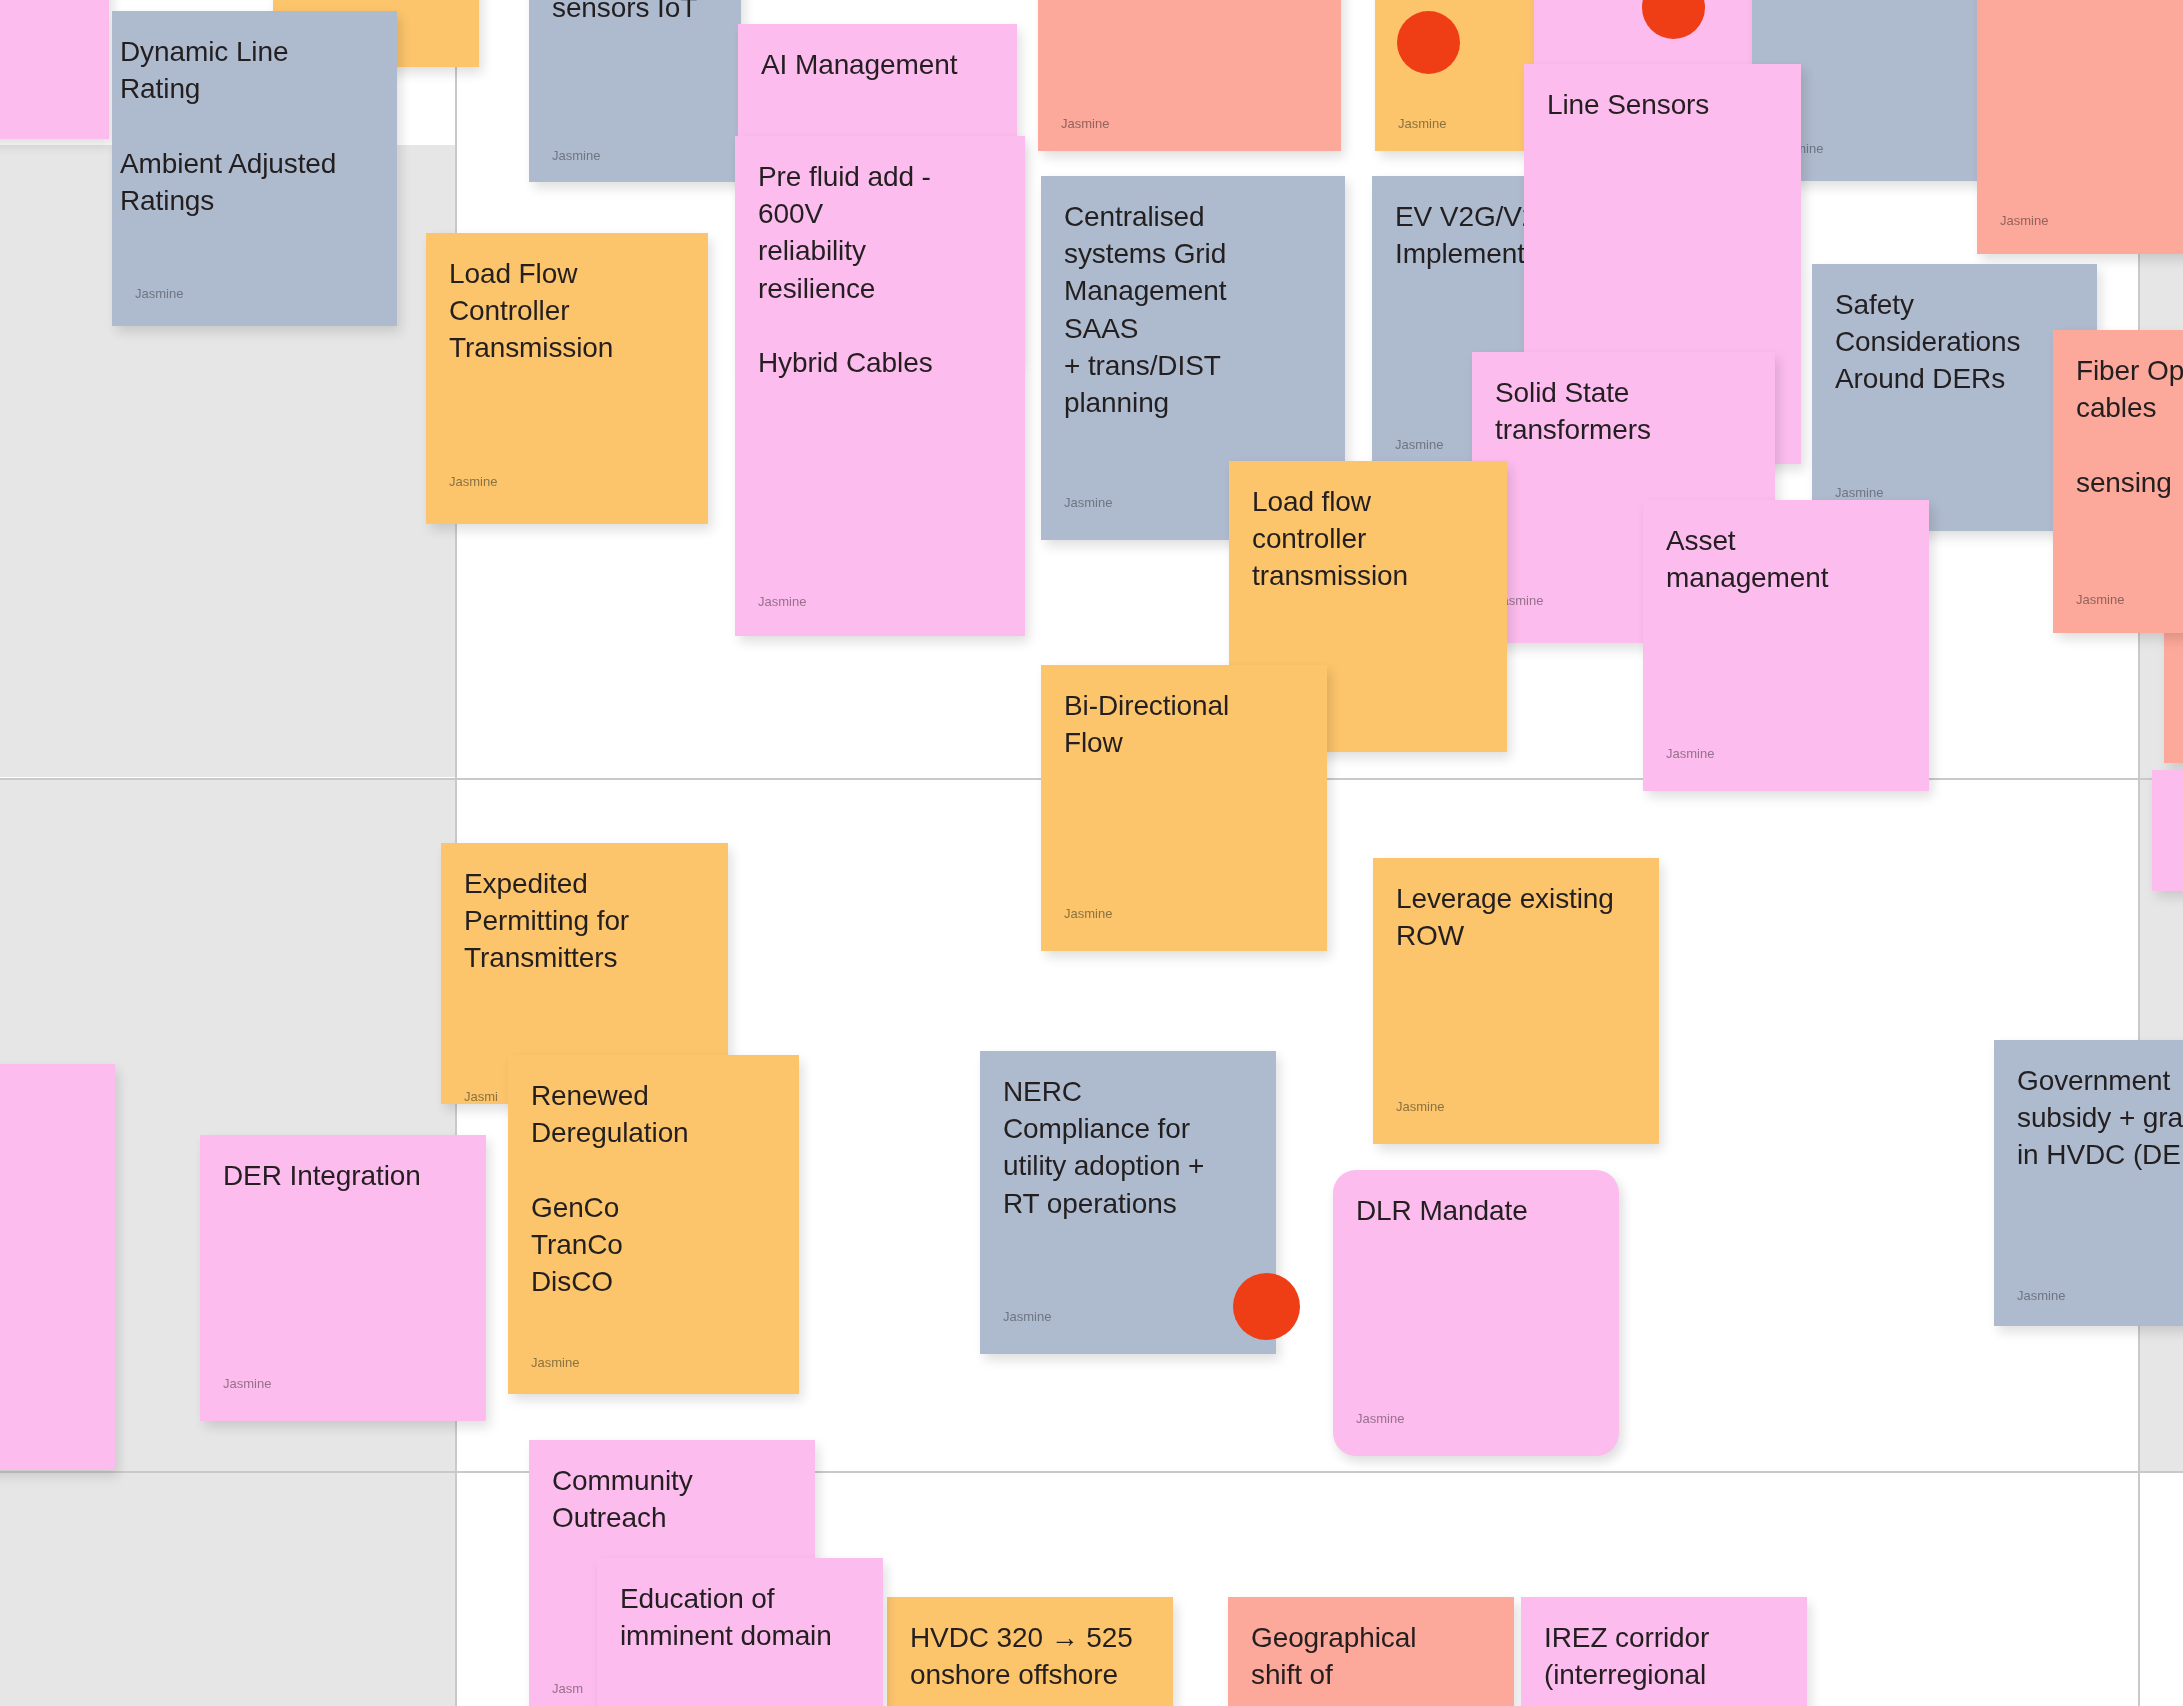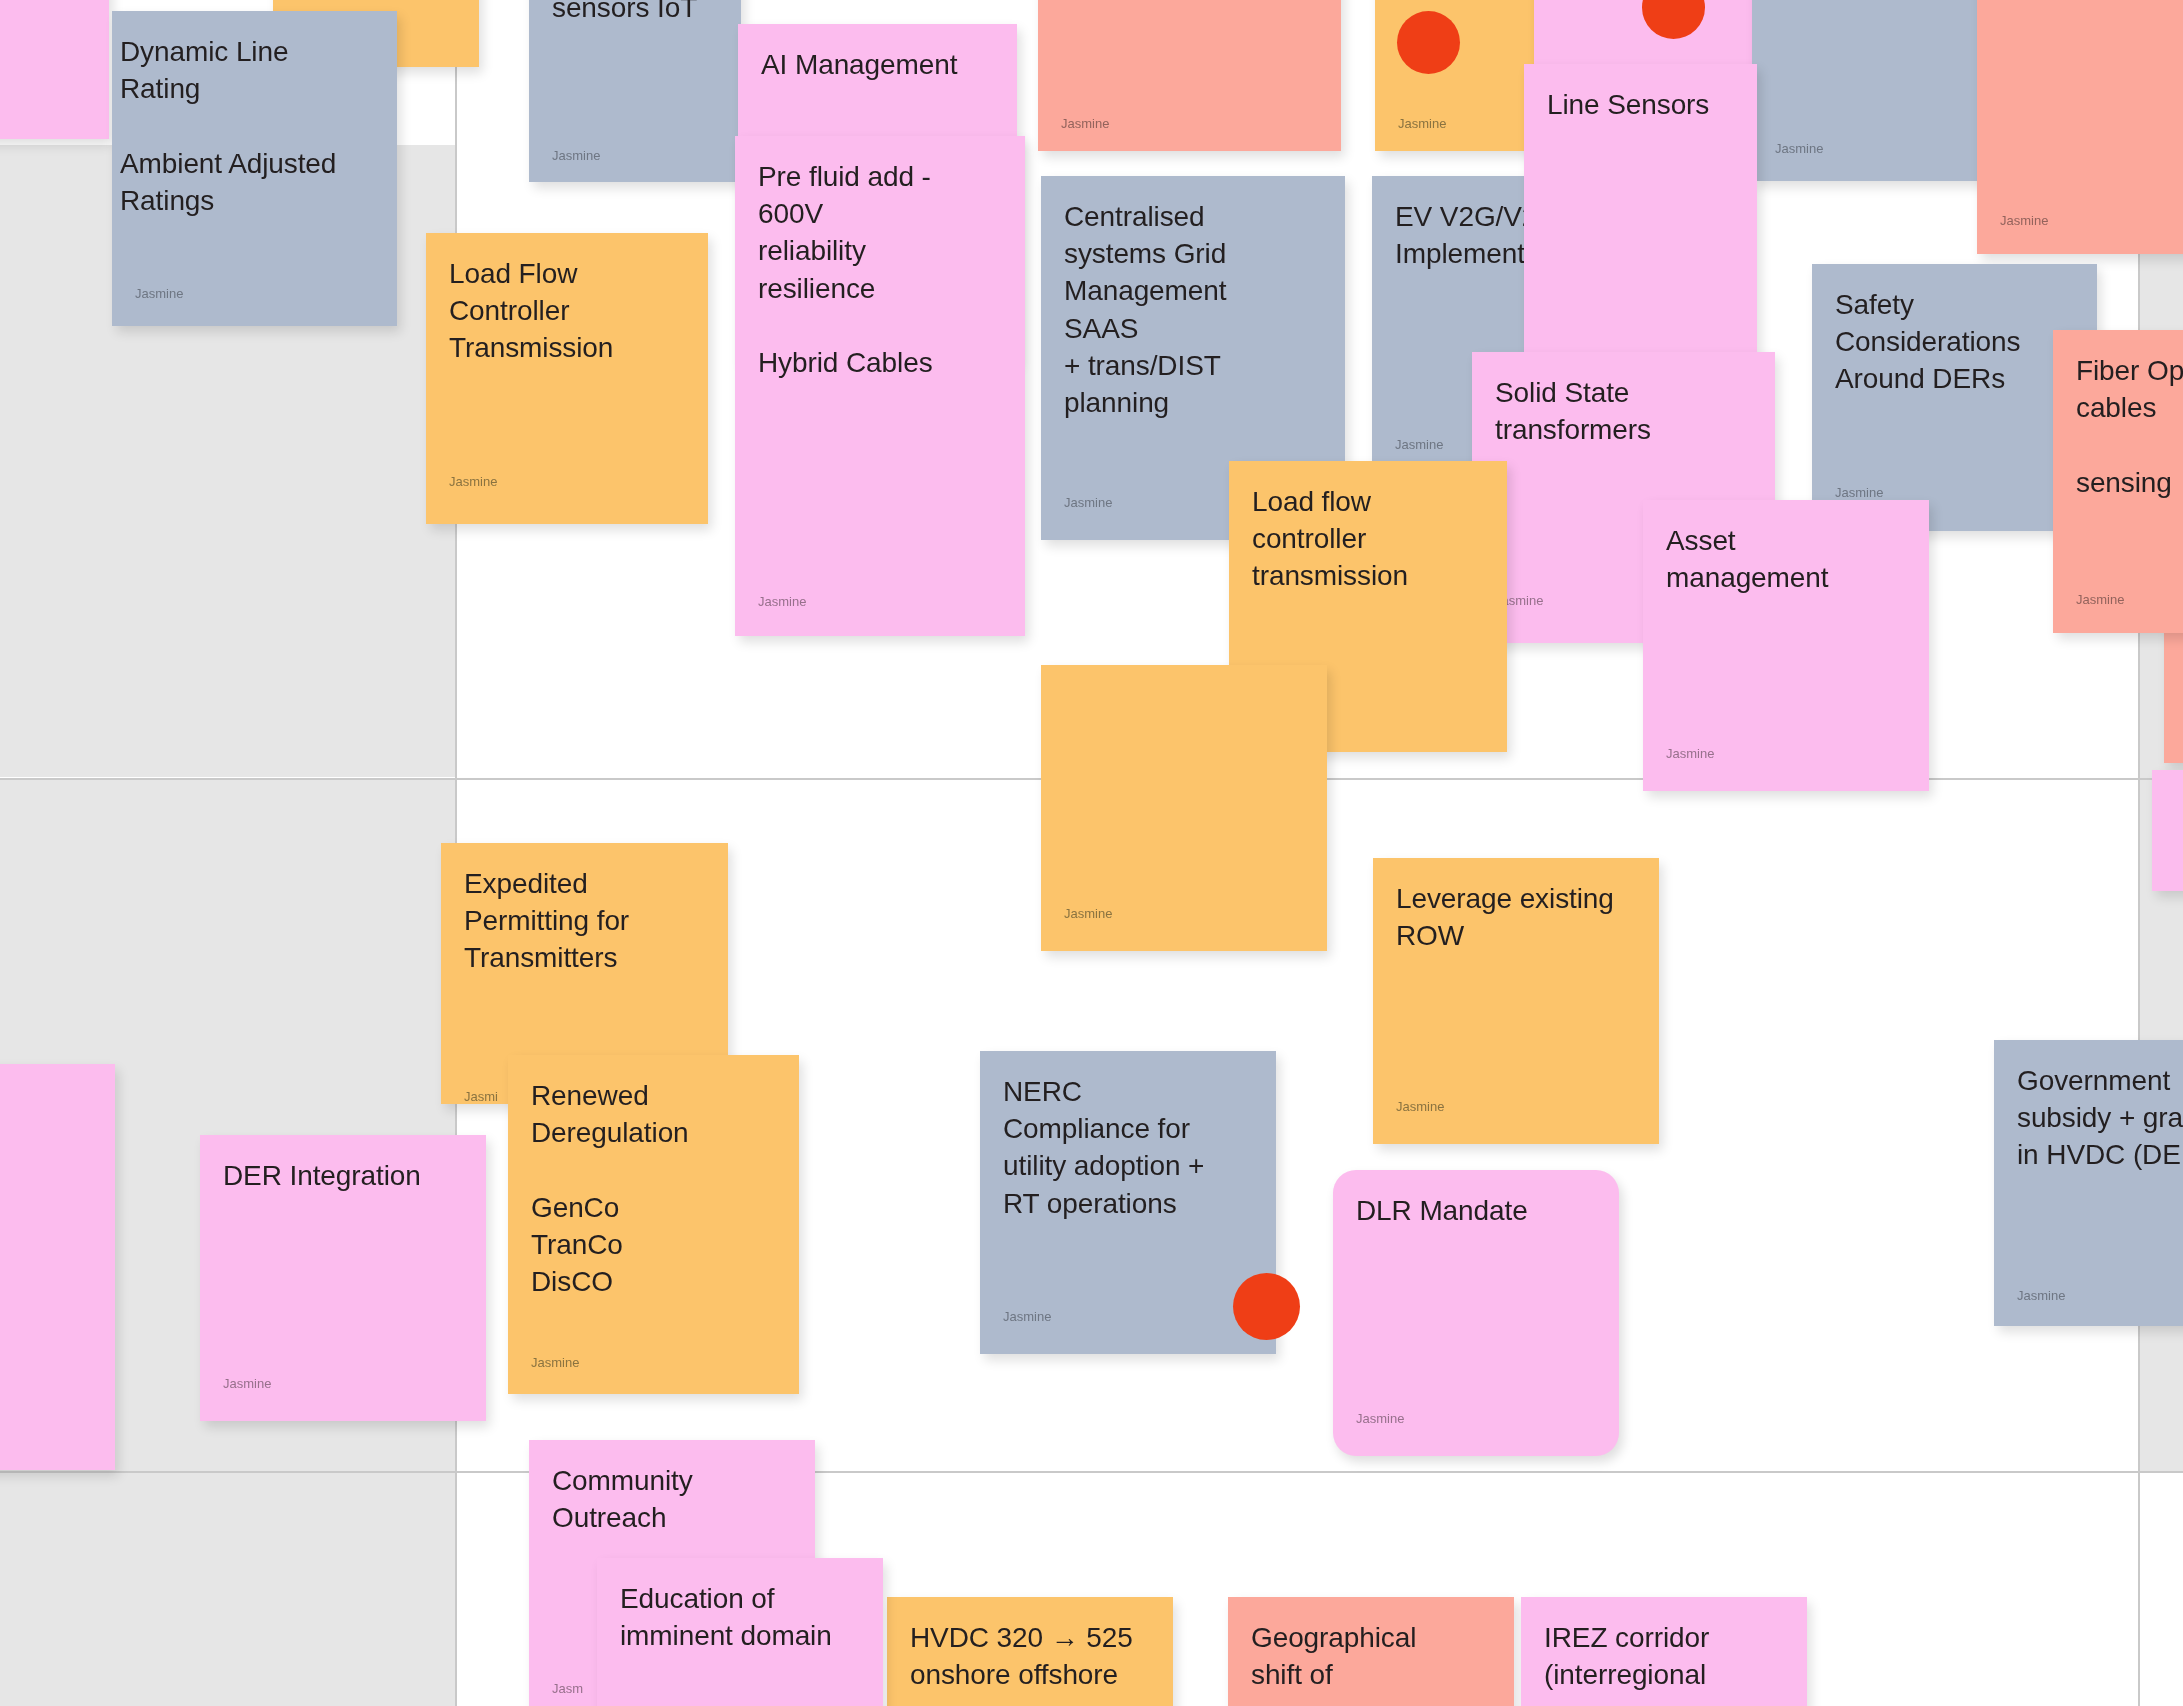--- a/index.html
+++ b/index.html
@@ -134,21 +134,21 @@
         <div class="author" style="top: 269px;">Jasmine</div>
       </div>
       <div class="note c-slate" style="left: 1372px; top: 176px; width: 291px; height: 303px; z-index: 105;">
         <div class="body">EV V2G/V2X
 Implementation</div>
         <div class="author" style="top: 262px;">Jasmine</div>
       </div>
       <div class="note c-pink" style="left: 1534px; top: -139px; width: 261px; height: 291px; z-index: 104;">
         <div class="body"></div>
       </div>
-      <div class="note c-pink" style="left: 1524px; top: 64px; width: 233px; height: 400px; z-index: 106;">
+      <div class="note c-pink" style="left: 1524px; top: 64px; width: 277px; height: 400px; z-index: 106;">
         <div class="body">Line Sensors</div>
       </div>
       <div class="note c-slate" style="left: 1752px; top: -158px; width: 267px; height: 339px; z-index: 105;">
         <div class="author" style="top: 300px;">Jasmine</div>
       </div>
       <div class="note c-salmon" style="left: 1977px; top: -158px; width: 285px; height: 412px; z-index: 105;">
         <div class="author" style="top: 372px;">Jasmine</div>
       </div>
       <div class="note c-pink" style="left: 1472px; top: 352px; width: 303px; height: 291px; z-index: 107;">
         <div class="body">Solid State
@@ -172,20 +172,22 @@
         <div class="body">Asset
 management</div>
         <div class="author" style="top: 247px;">Jasmine</div>
       </div>
       <div class="note c-orange" style="left: 1229px; top: 461px; width: 278px; height: 291px; z-index: 107;">
         <div class="body">Load flow
 controller
 transmission</div>
       </div>
       <div class="note c-orange" style="left: 1041px; top: 665px; width: 286px; height: 286px; z-index: 108;">
+        <div class="body">Bi-Directional
+Flow</div>
         <div class="author" style="top: 242px;">Jasmine</div>
       </div>
       <div class="note c-orange" style="left: 441px; top: 843px; width: 287px; height: 261px; z-index: 106;">
         <div class="body">Expedited
 Permitting for
 Transmitters</div>
         <div class="author" style="top: 211px; margin-top: 36px;">Jasmi</div>
       </div>
       <div class="note c-orange" style="left: 508px; top: 1055px; width: 291px; height: 339px; z-index: 107;">
         <div class="body">Renewed

